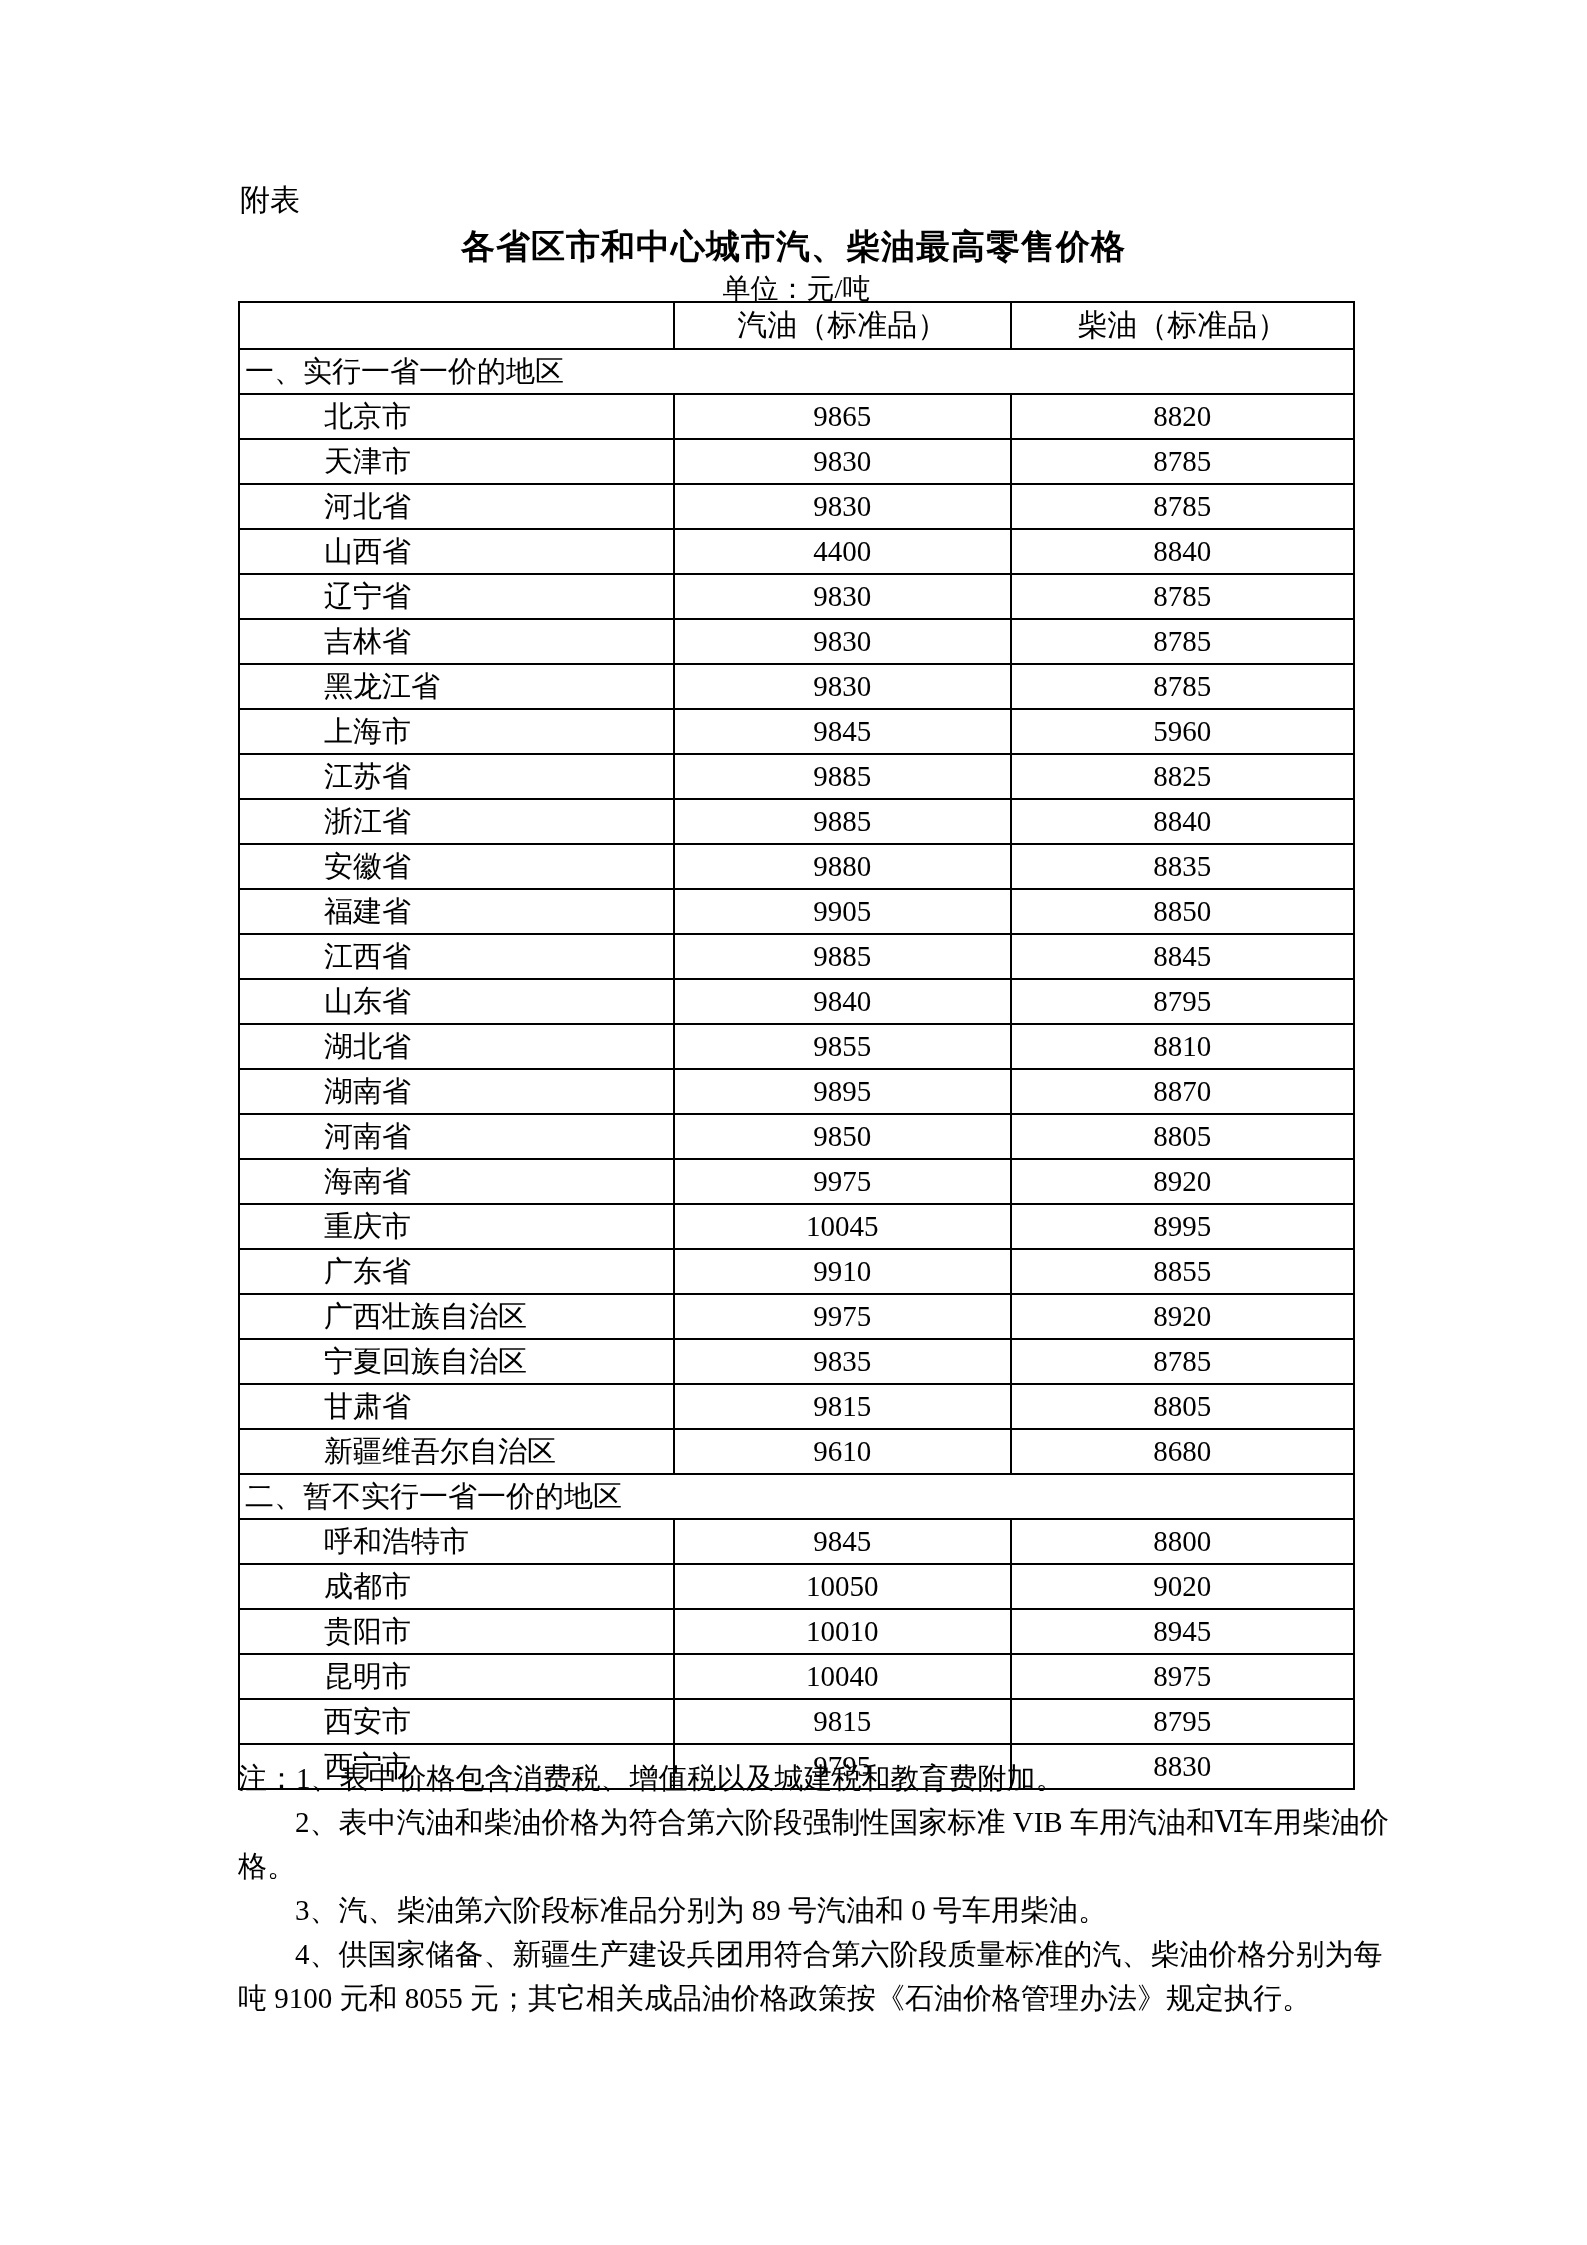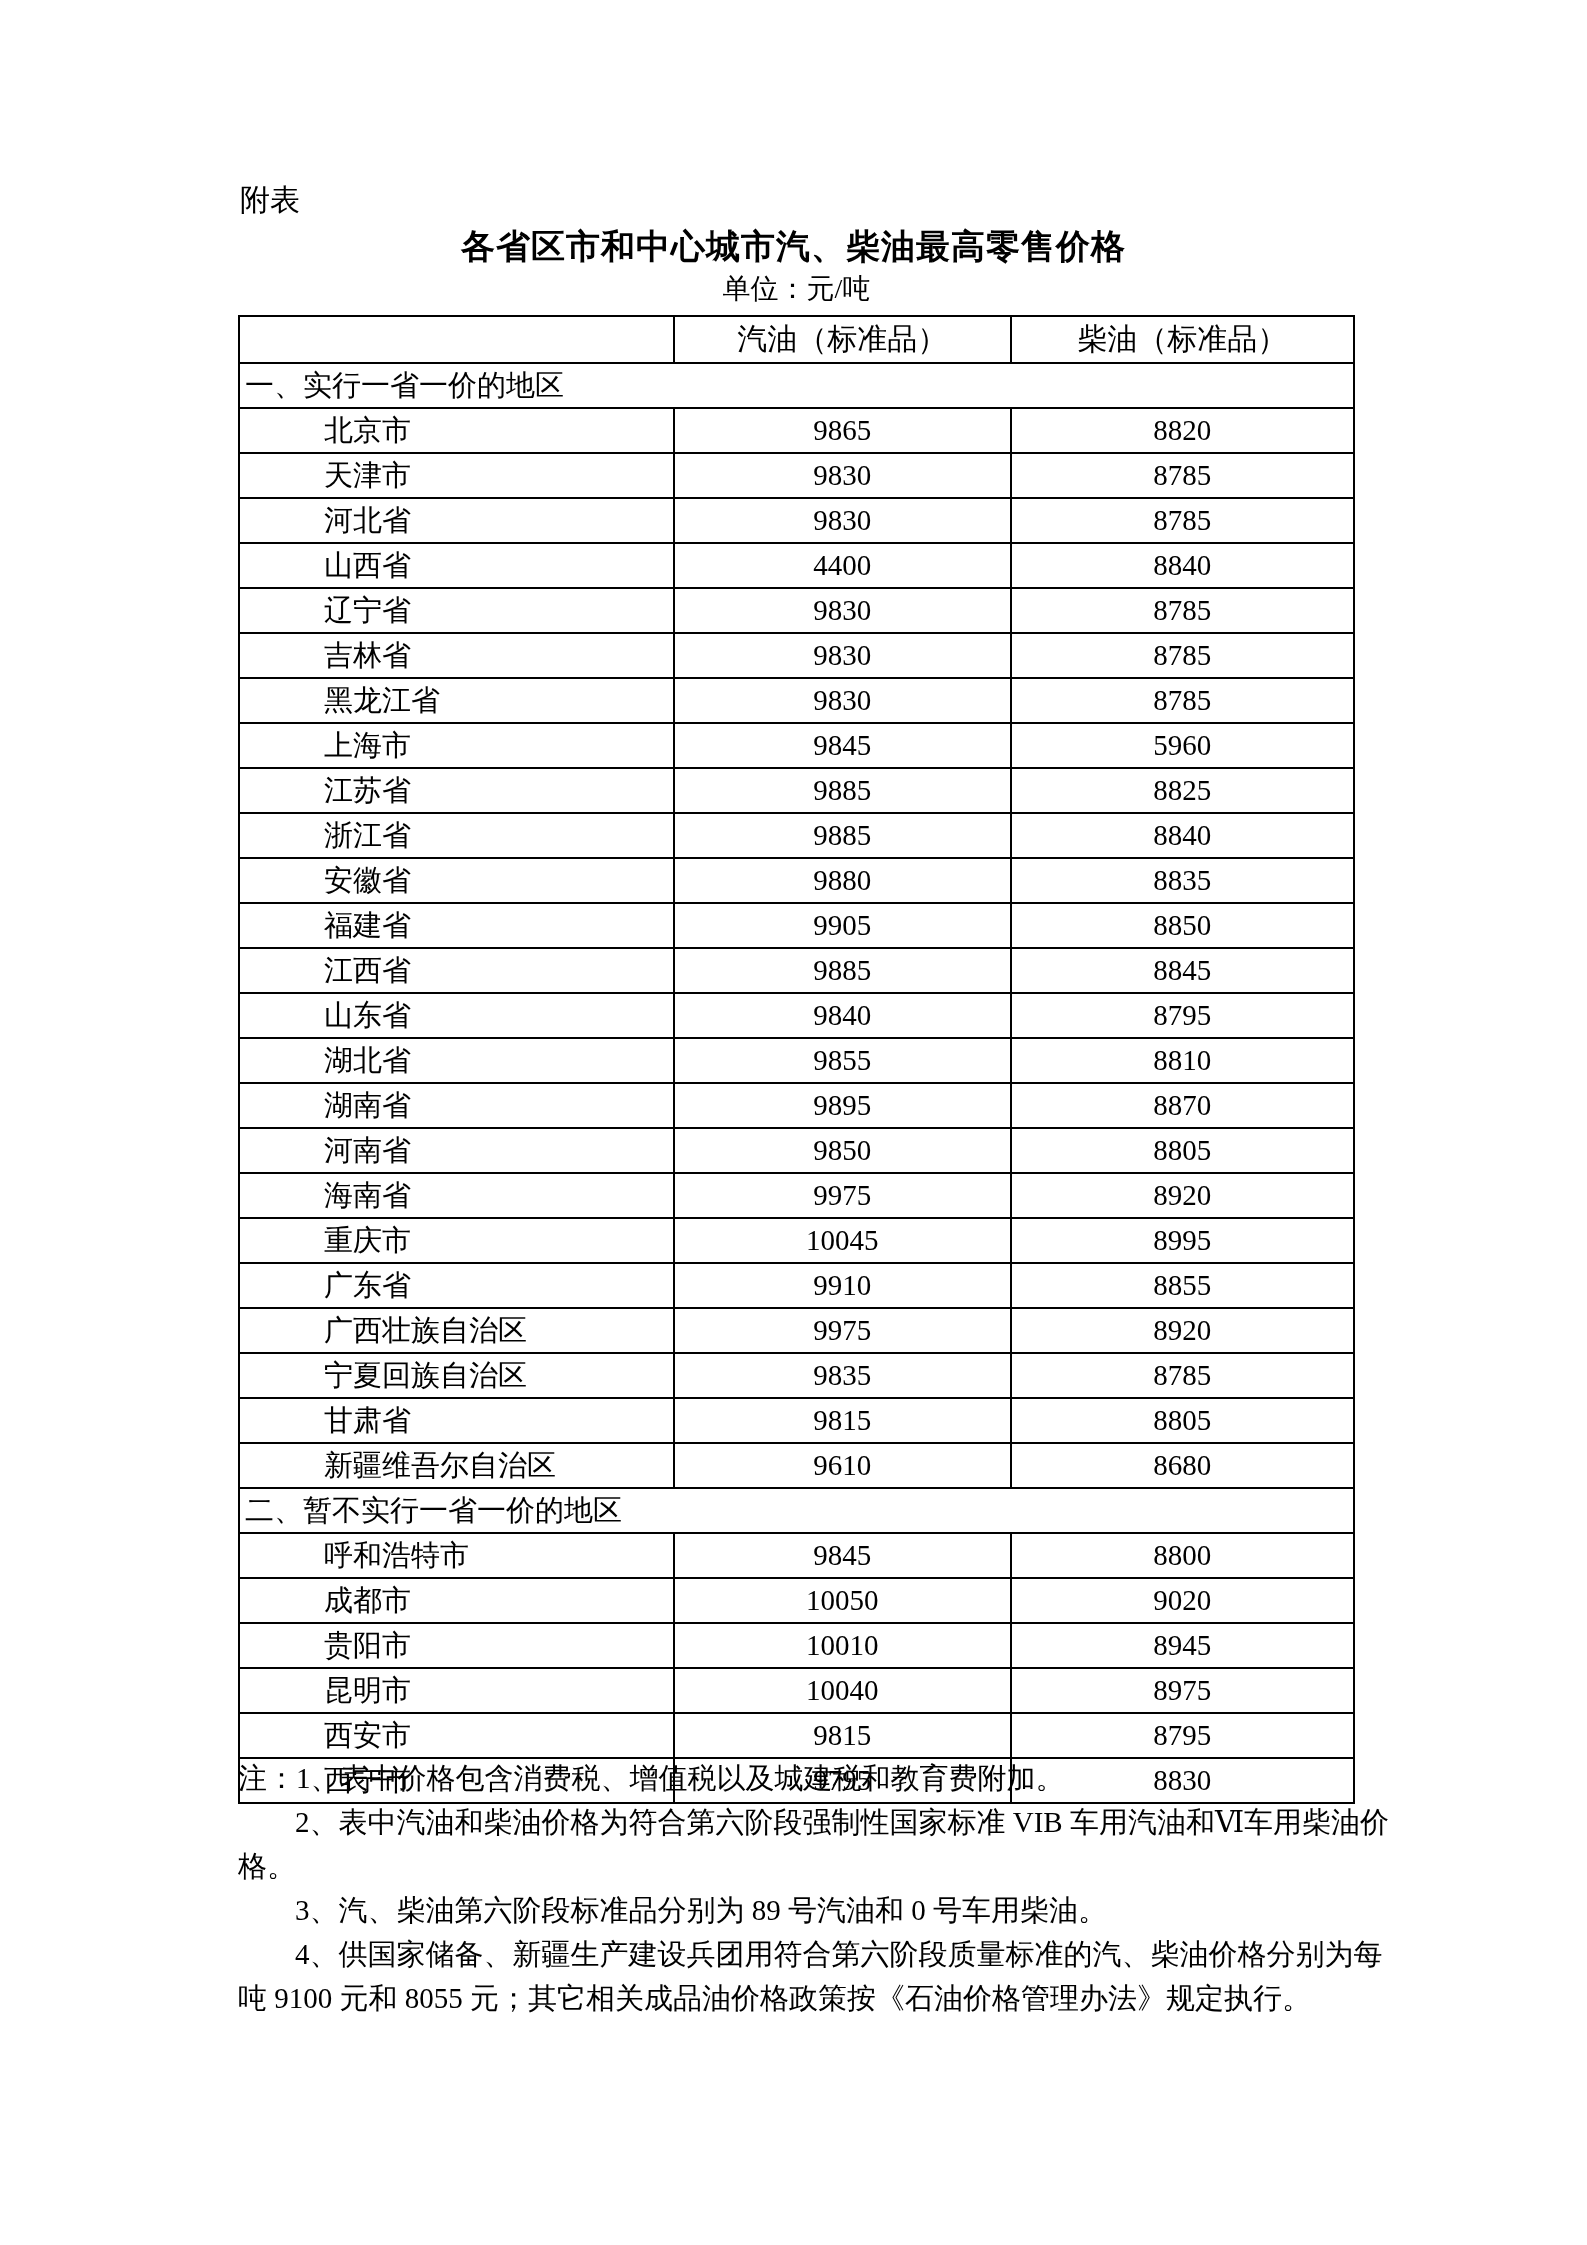--- a/index.html
+++ b/index.html
@@ -41,21 +41,21 @@
     width: 1117px;
     top: 272px;
     text-align: center;
     font-size: 28px;
     line-height: 34px;
     padding-right: 2px;
   }
   table.price-table {
     position: absolute;
     left: 238px;
-    top: 315px;
+    top: 301px;
     width: 1117px;
     border-collapse: collapse;
     table-layout: fixed;
   }
   table.price-table col.c1 { width: 39%; }
   table.price-table col.c2 { width: 30.2%; }
   table.price-table col.c3 { width: 30.8%; }
   table.price-table td {
     border: 2px solid #000000;
     font-size: 29px;

